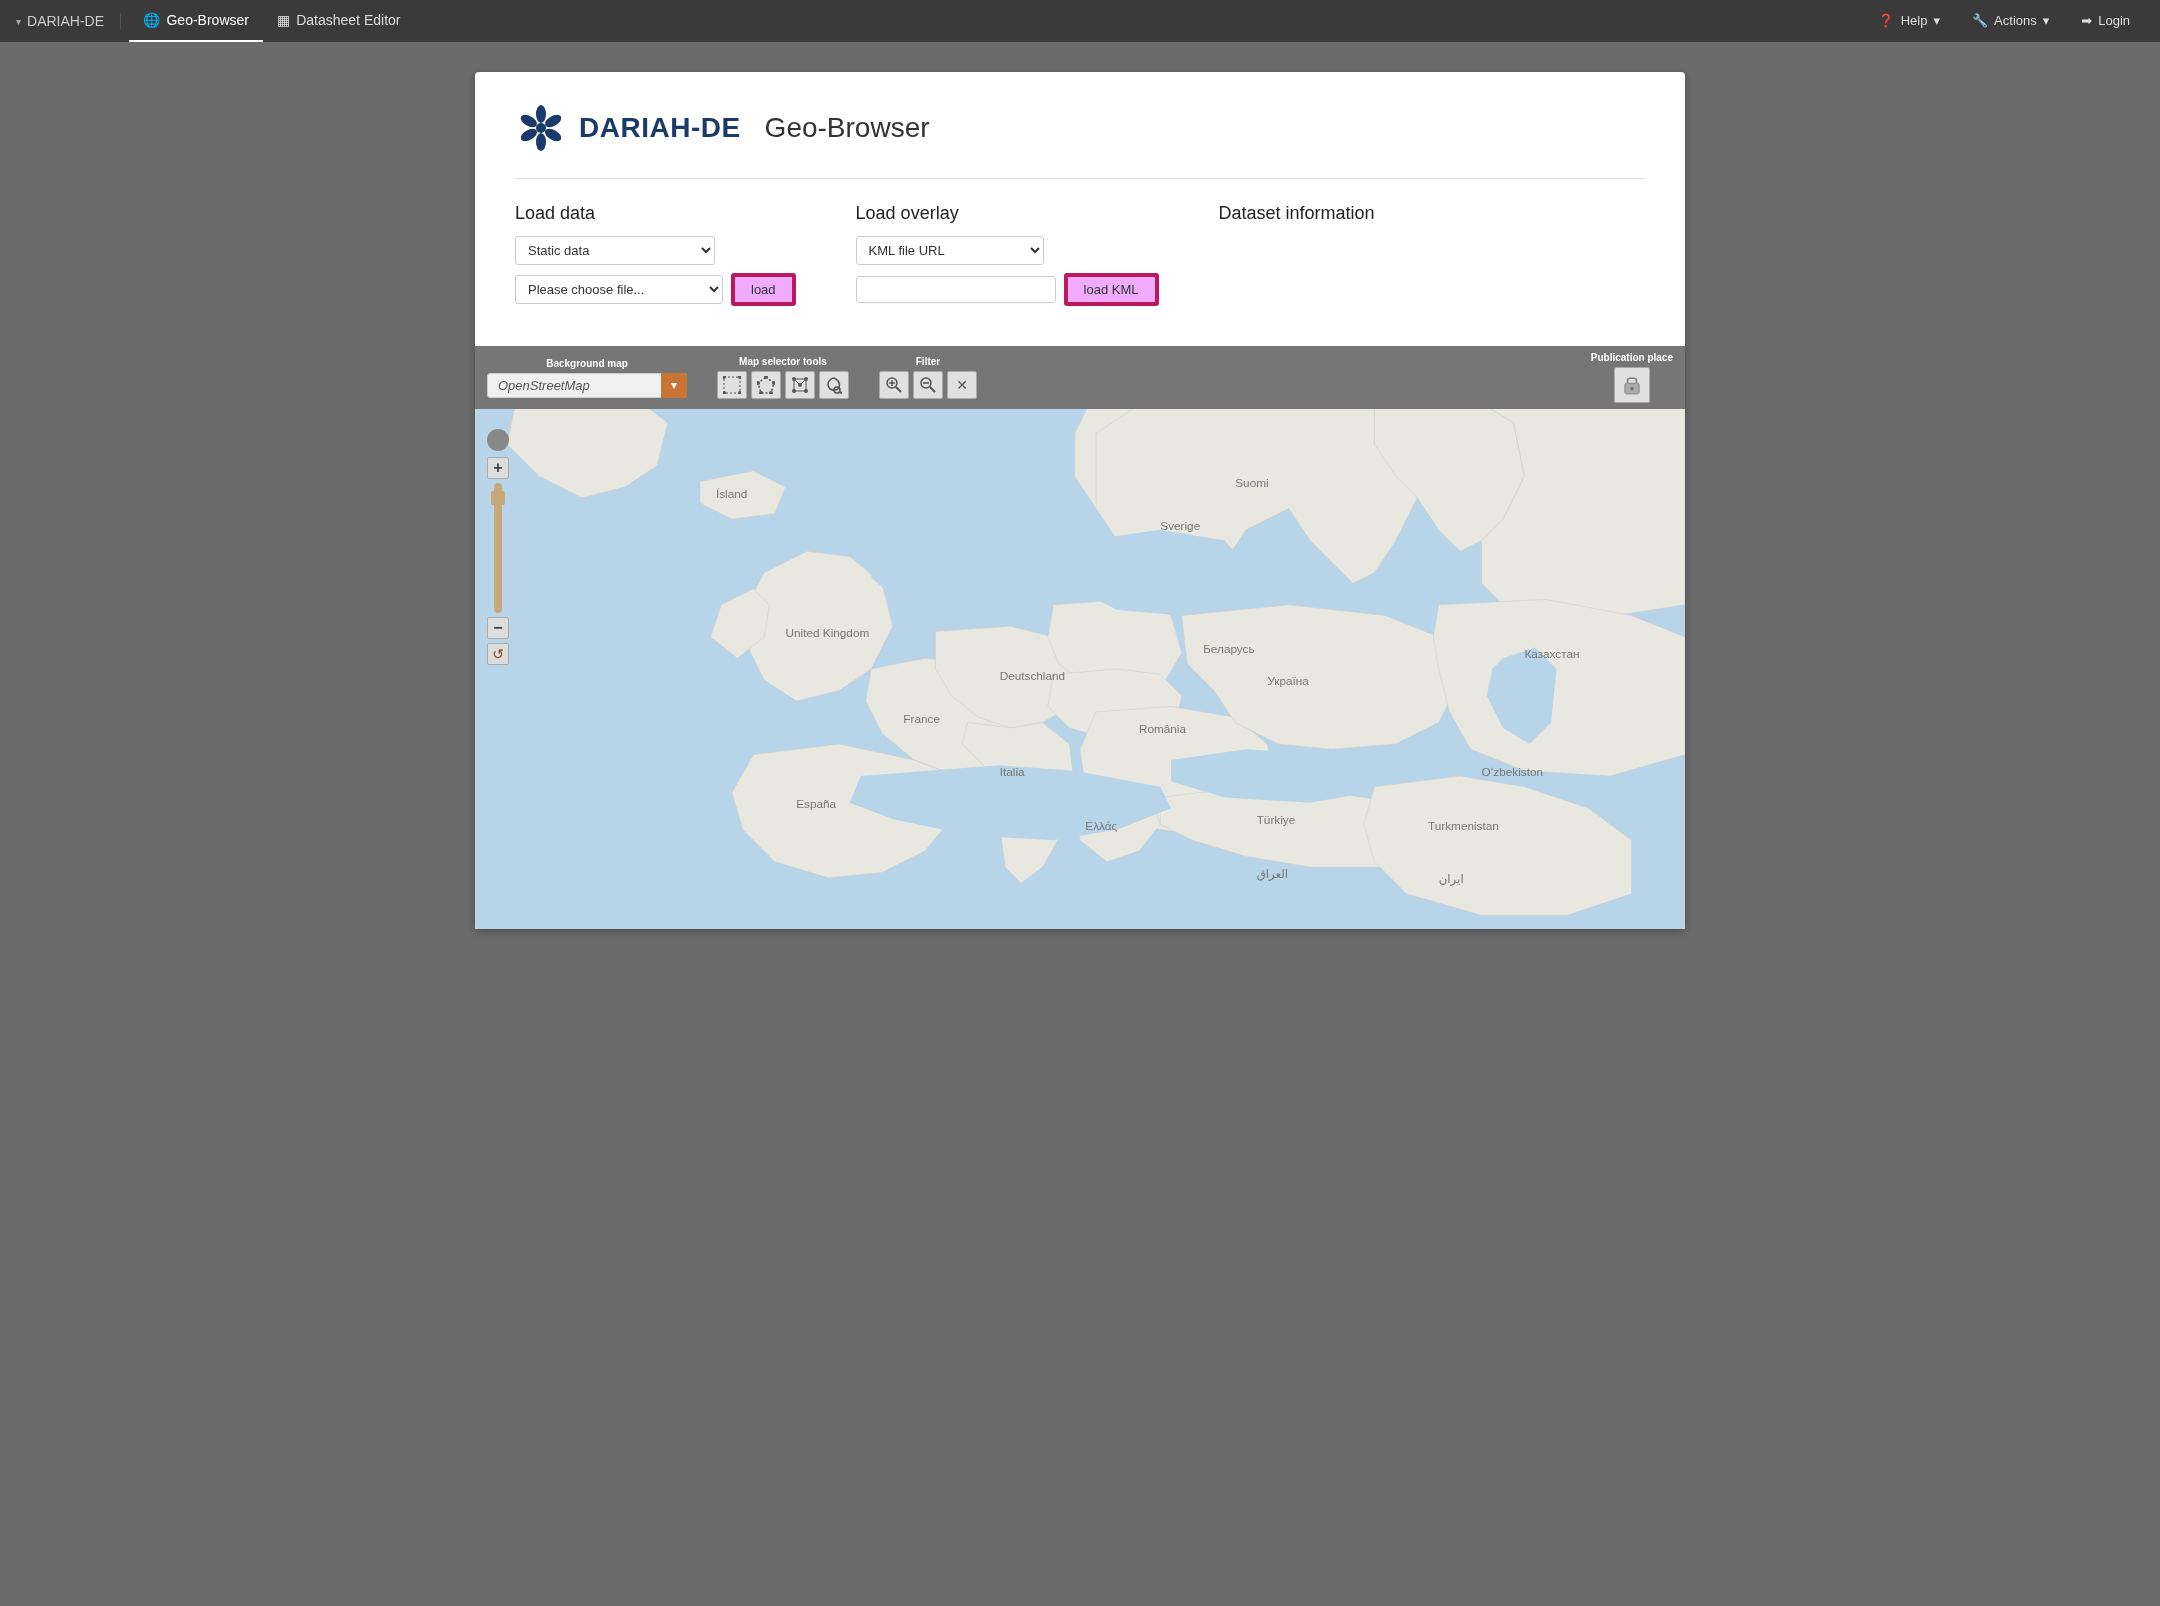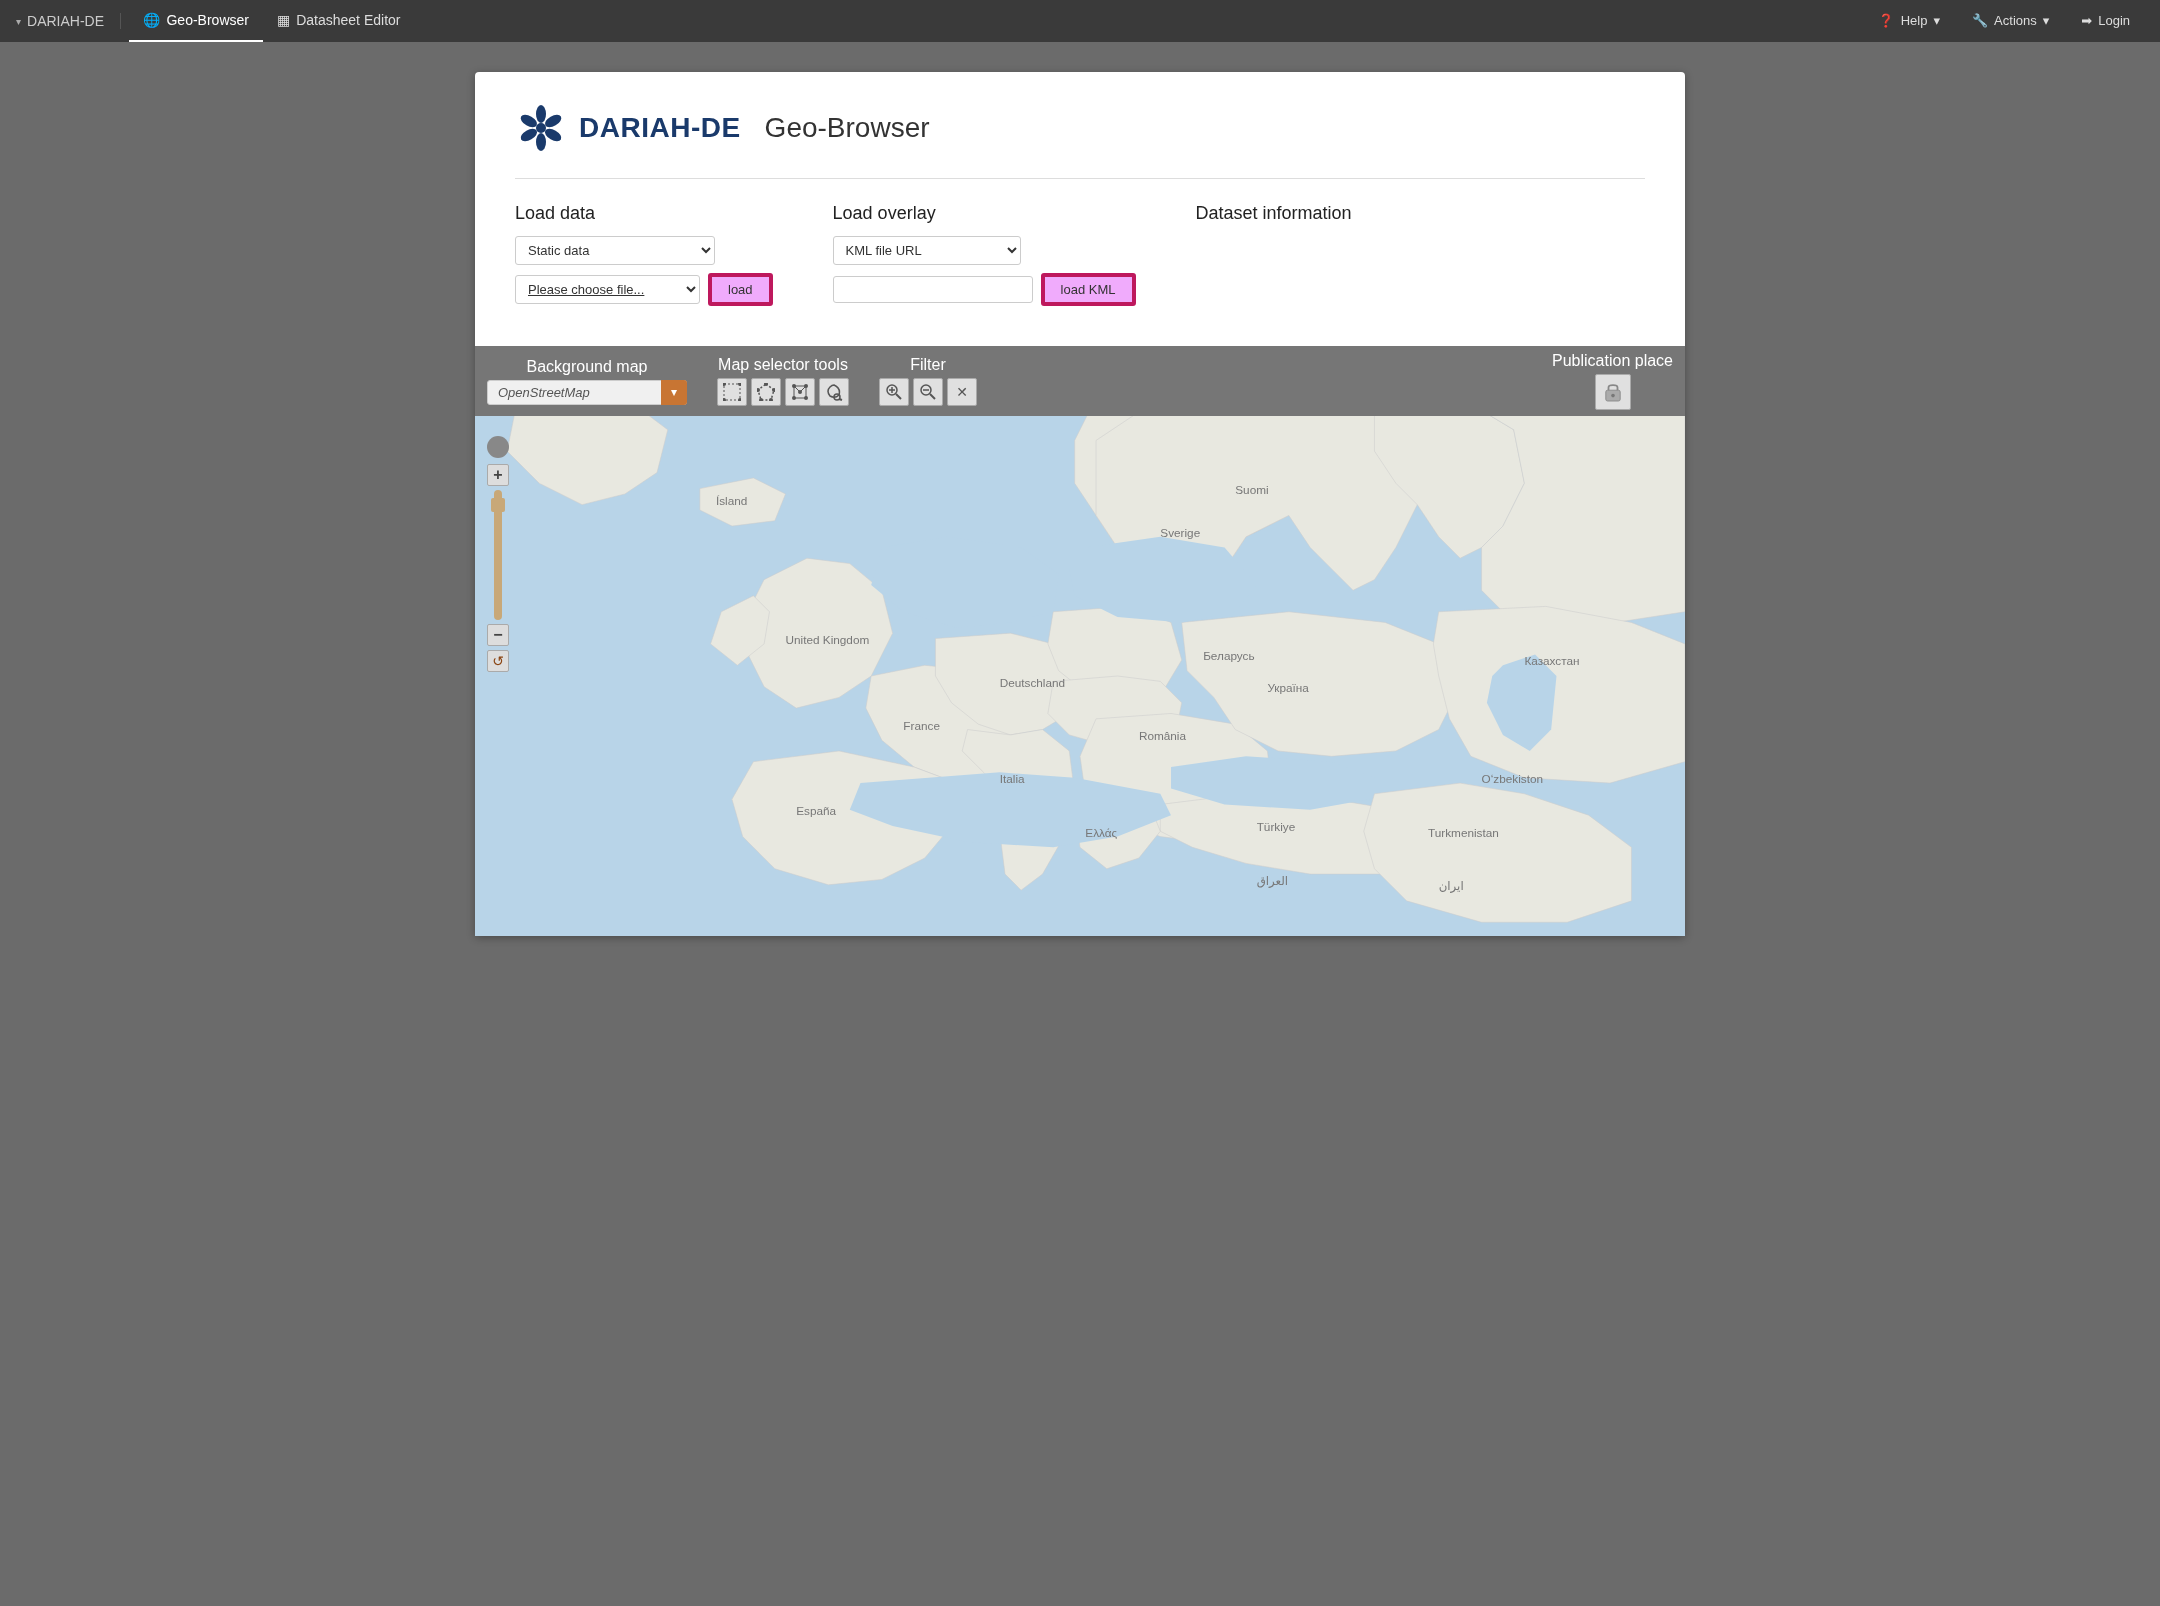--- a/index.html
+++ b/index.html
@@ -131,21 +131,21 @@
       border: 1px solid #ccc;
       border-radius: 3px;
       padding: 5px 8px;
       font-size: 13px;
       background: #fff;
       color: #333;
       cursor: pointer;
       appearance: auto;
     }
     .select-wide { width: 200px; }
-    .select-file { width: 185px; text-decoration: underline; }
+    .select-file { width: 208px; }
     .select-kml { width: 188px; }
     .btn-load {
       background: #f0abfc;
       border: 4px solid #be185d;
       border-radius: 3px;
       padding: 5px 16px;
       font-size: 13px;
       cursor: pointer;
       color: #333;
     }
@@ -172,22 +172,22 @@
       gap: 30px;
     }
     .toolbar-section {
       display: flex;
       flex-direction: column;
       align-items: center;
       gap: 4px;
     }
     .toolbar-section-label {
       color: #fff;
-      font-size: 16px;
-      font-weight: 400;
+      font-size: 10px;
+      font-weight: 700;
     }
     .toolbar-controls {
       display: flex;
       align-items: center;
       gap: 4px;
     }
     .map-select-wrapper {
       position: relative;
       display: flex;
       align-items: center;

